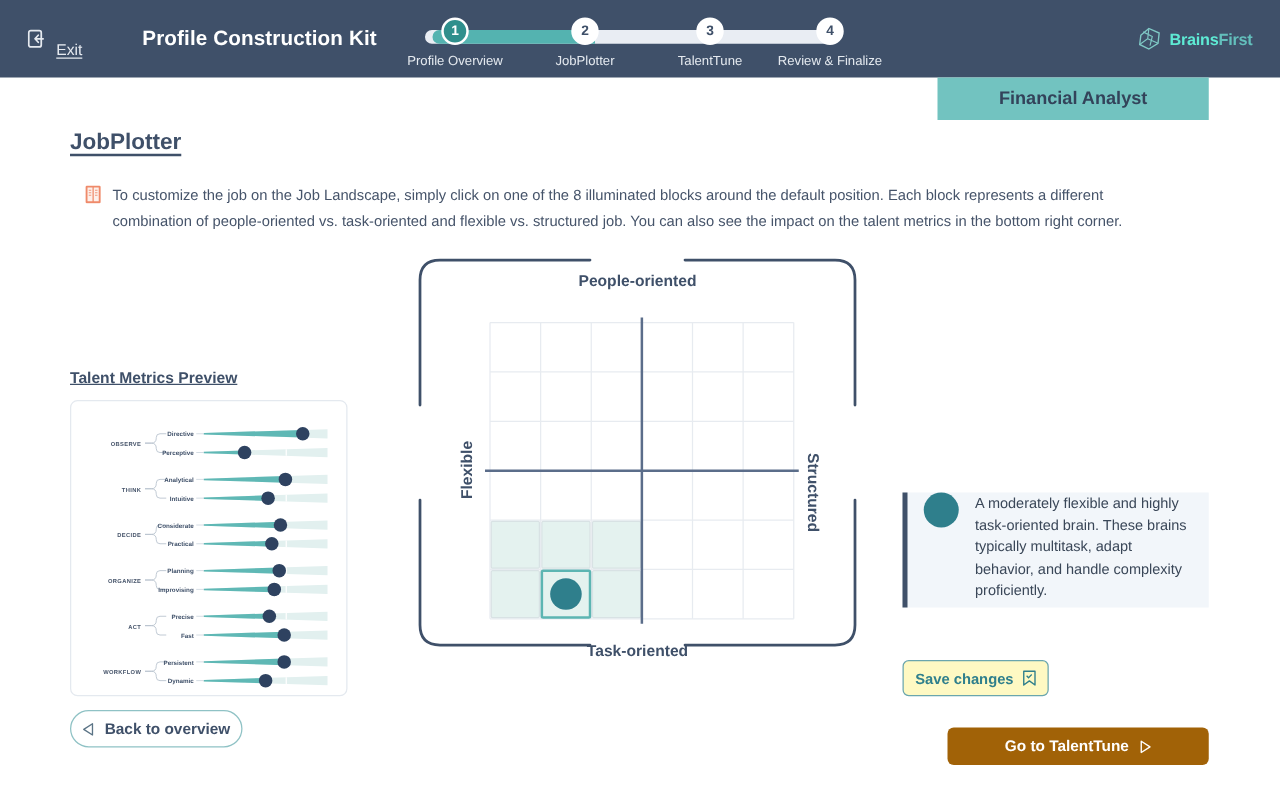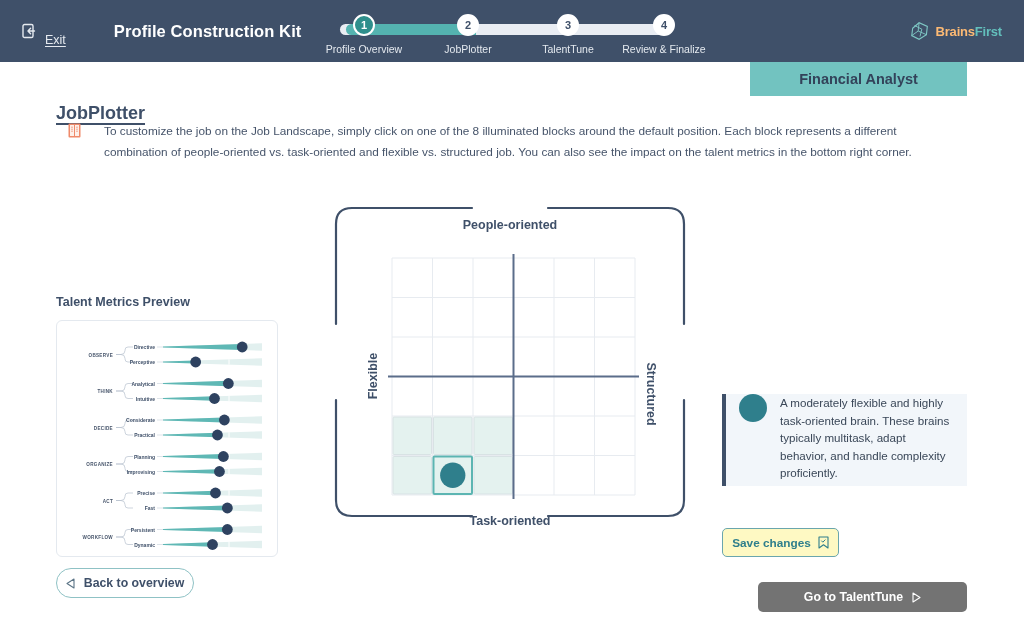--- a/index.html
+++ b/index.html
@@ -66,50 +66,50 @@
   .step .lbl { font-size: 10.5px; color: #e4e9ef; white-space: nowrap; }
   .step.s1 { left: -14px; }  .step.s2 { left: 90px; }
   .step.s3 { left: 190px; }  .step.s4 { left: 286px; }
 
   .logo {
     position: absolute; right: 22px; top: 20px;
     display: flex; align-items: center; gap: 5px;
   }
   .logo-mark { width: 22px; height: 22px; display: block; }
   .logo-text { font-size: 13px; font-weight: bold; letter-spacing: -.2px; }
-  .logo-text .b { color: #fdba74; }
+  .logo-text .b { color: #5eead4; }
   .logo-text .f { color: #63bfbc; }
 
   
   .role-badge {
     position: absolute; left: 750px; top: 62px;
     width: 217px; height: 34px;
     background: #72c3c0;
     display: flex; align-items: center; justify-content: center;
     font-size: 14.5px; font-weight: bold; color: #33435a;
   }
 
   
   .page-title {
     position: absolute; left: 56px; top: 103px;
     font-size: 18px; font-weight: bold; color: #3f5069;
     text-decoration: underline; text-underline-offset: 4px;
     text-decoration-thickness: 1.5px;
   }
   .desc {
-    position: absolute; left: 68px; top: 121px; width: 880px;
-    display: flex; gap: 23px;
+    position: absolute; left: 68px; top: 146px; width: 880px;
+    display: flex; gap: 9px;
   }
   .desc-icon { width: 13px; height: 15px; flex: 0 0 auto; margin-top: 2px; }
   .desc-text { font-size: 11.8px; line-height: 1.75; color: #46546a; }
 
   
   .tm-title {
     position: absolute; left: 56px; top: 295px;
-    font-size: 12.5px; font-weight: bold; color: #3f5069;
+    font-size: 12.5px; font-weight: bold; color: #3f5069; text-decoration: underline;
   }
   .tm-panel {
     position: absolute; left: 56px; top: 320px;
     width: 222px; height: 237px;
     background: #ffffff; border: 1px solid #e4e9ef; border-radius: 6px;
   }
   .tm-svg { display: block; width: 222px; height: 237px; }
 
   
   .landscape {
@@ -148,21 +148,21 @@
   .btn { cursor: pointer; display: flex; align-items: center; justify-content: center; }
   .save-btn {
     position: absolute; left: 722px; top: 528px;
     width: 117px; height: 29px;
     border: 1px solid #6aa6ad; border-radius: 5px; background: #fef9c3;
     gap: 7px; font-size: 11.8px; font-weight: bold; color: #2f7f8c;
   }
   .next-btn {
     position: absolute; left: 758px; top: 582px;
     width: 209px; height: 30px;
-    background: #737373; border-radius: 5px;
+    background: #a16207; border-radius: 5px;
     gap: 9px; font-size: 12.3px; font-weight: bold; color: #ffffff;
   }
   .back-btn {
     position: absolute; left: 56px; top: 568px;
     width: 138px; height: 30px;
     border: 1px solid #8fc2c5; border-radius: 16px; background: #ffffff;
     gap: 9px; font-size: 12.3px; font-weight: bold; color: #3f5069; text-align: center;
   }
   .ico { display: block; flex: 0 0 auto; }
 </style>

